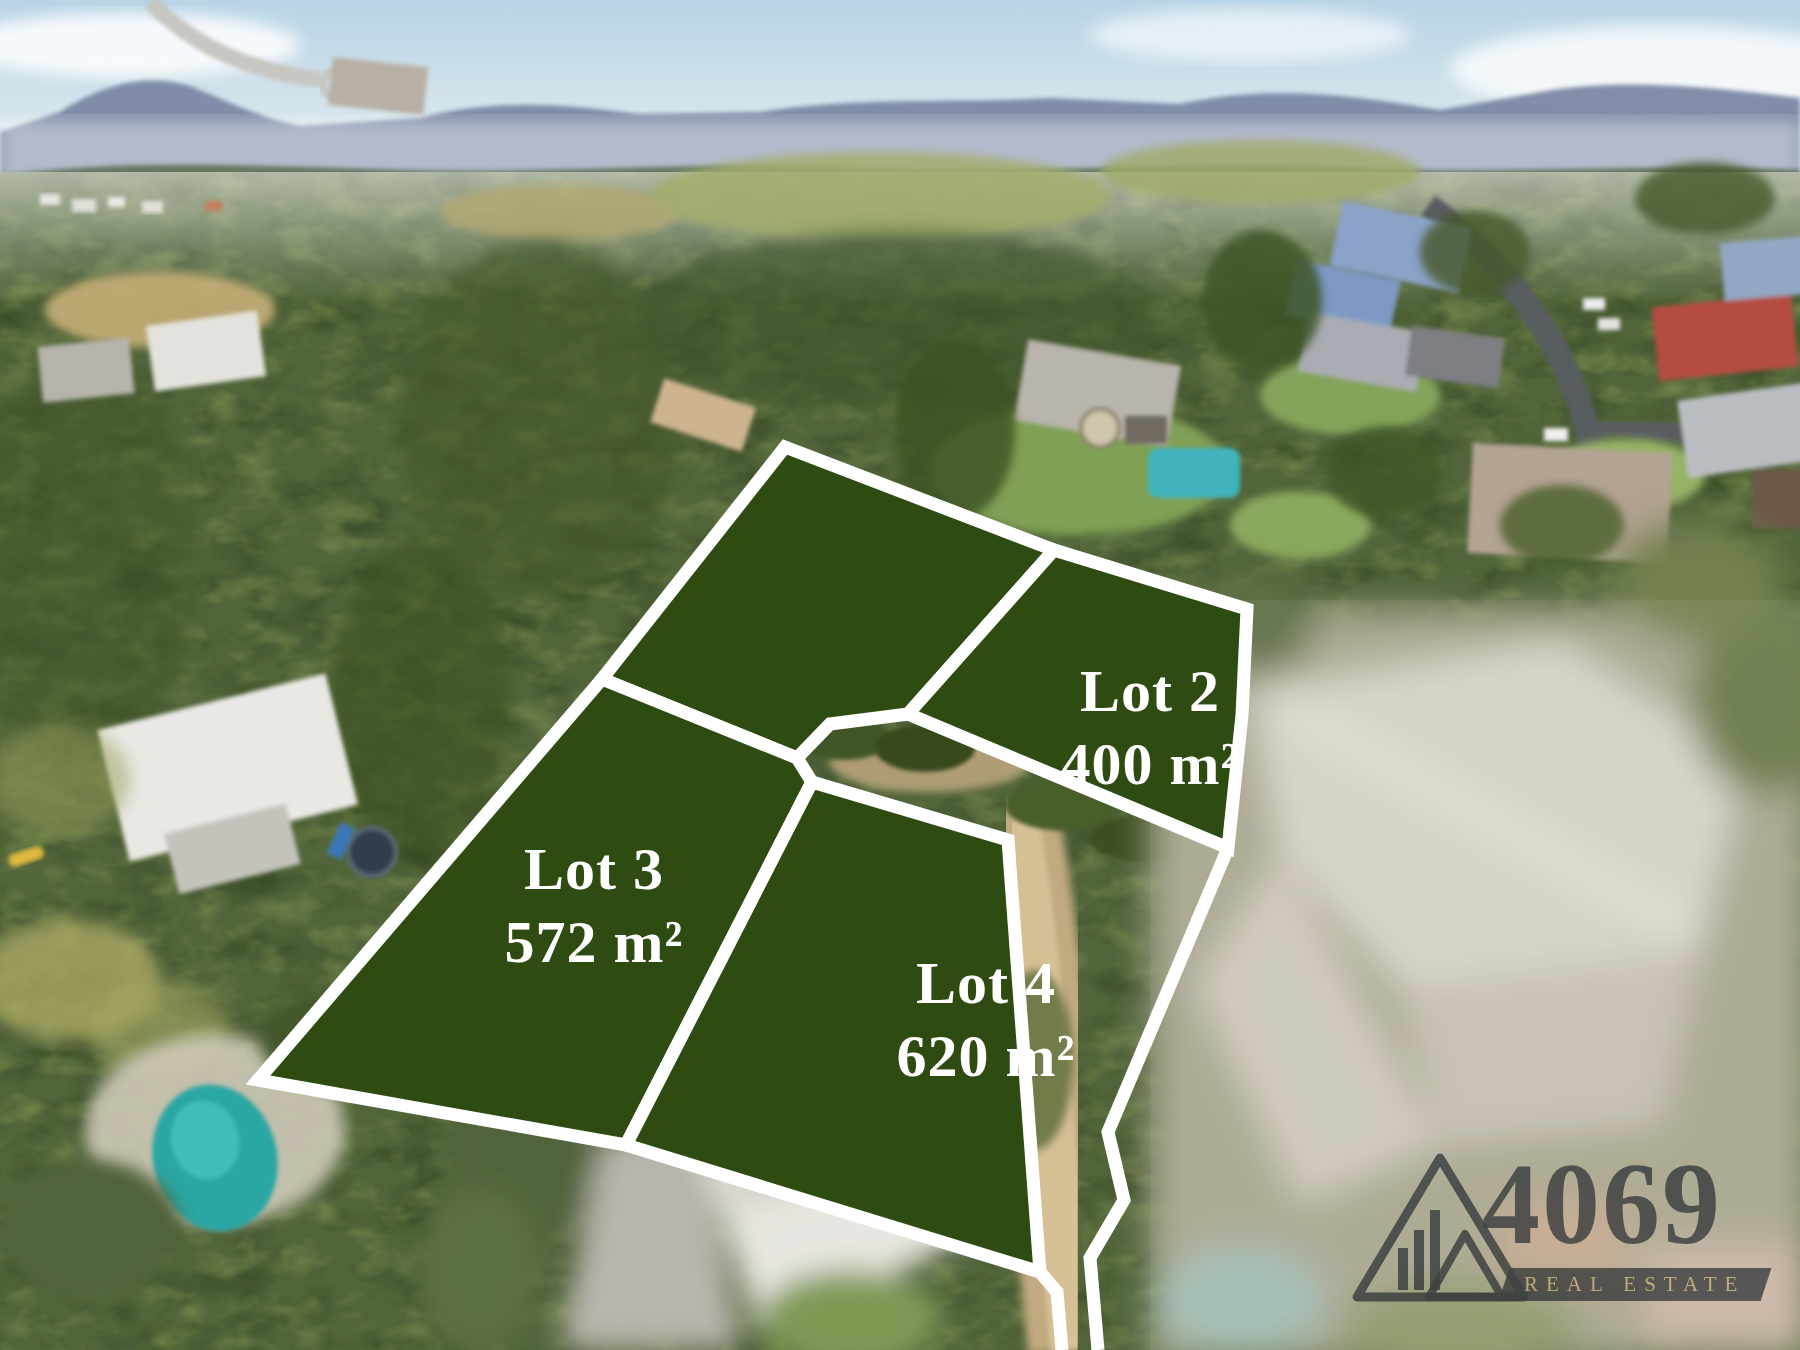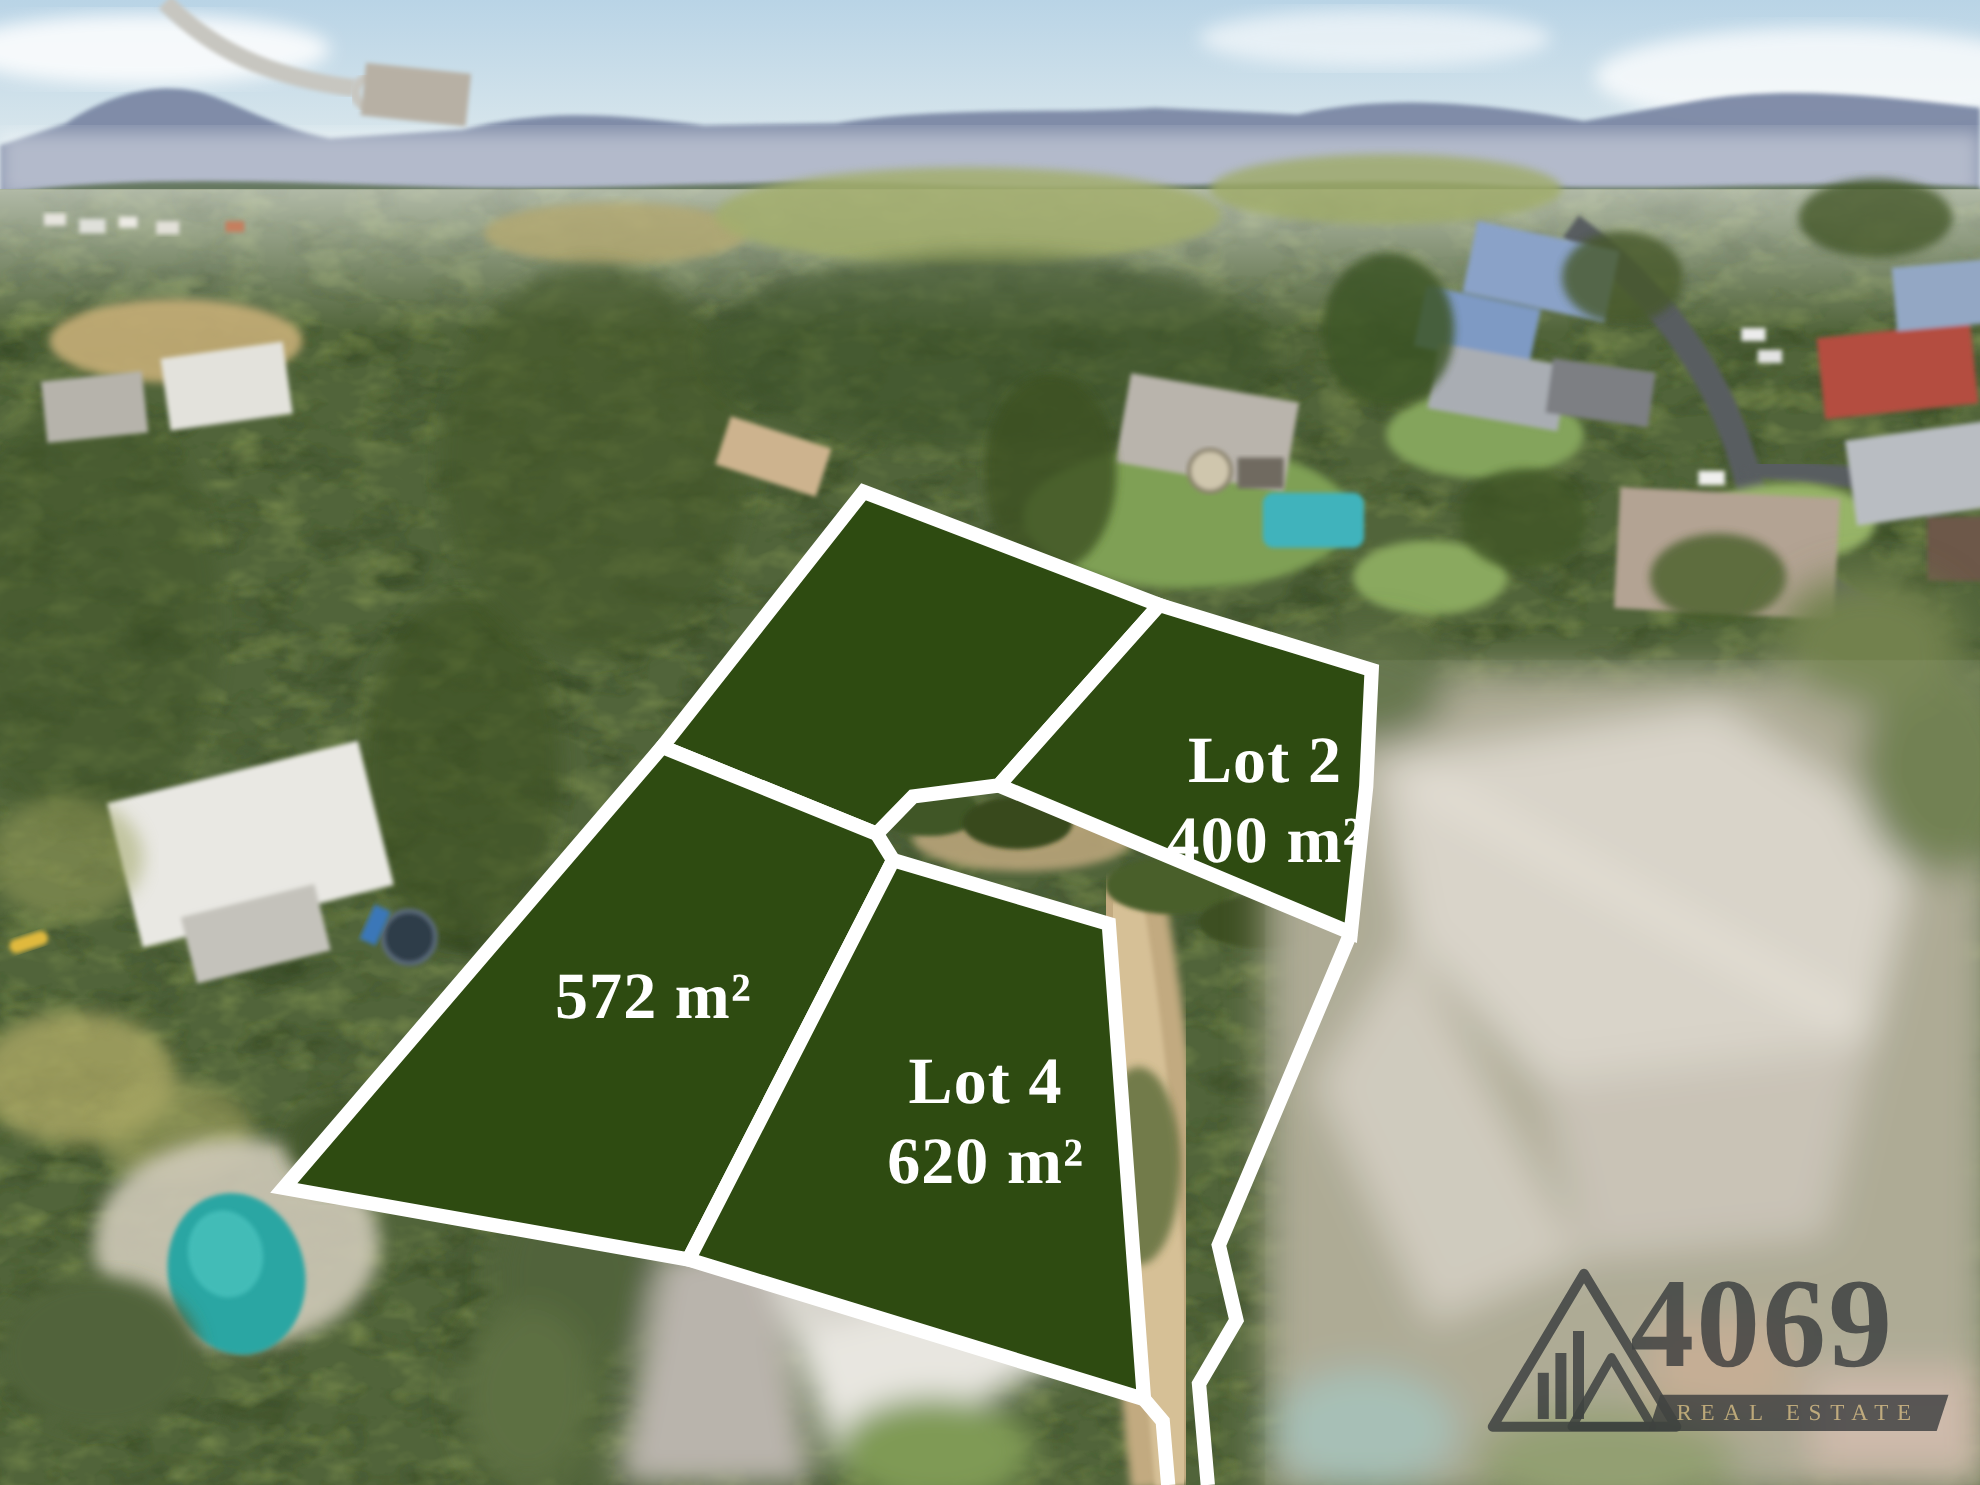--- a/index.html
+++ b/index.html
@@ -222,23 +222,24 @@
       <polyline points="1228,848 1108,1132 1124,1200 1090,1258 1098,1350"></polyline>
       <polyline points="1040,1272 1057,1292 1062,1350"></polyline>
     </g>
   </svg>
 
   <div class="lot-label" style="left:1150px;top:728px">
     <div>Lot 2</div>
     <div>400 m²</div>
   </div>
   <div class="lot-label" style="left:594px;top:906px">
+    <div>Lot 3</div>
     <div>572 m²</div>
   </div>
-  <div class="lot-label" style="left:896px;top:1020px">
+  <div class="lot-label" style="left:986px;top:1020px">
     <div>Lot 4</div>
     <div>620 m²</div>
   </div>
 
   <div class="logo">
     <svg class="logo-icon" width="180" height="150" viewBox="0 0 180 150">
       <polygon points="88,6 5,145 172,145" fill="none" stroke="rgba(42,47,50,.88)" stroke-width="9" stroke-linejoin="round"></polygon>
       <polygon points="113,82 150,145 77,145" fill="none" stroke="rgba(42,47,50,.88)" stroke-width="8" stroke-linejoin="round"></polygon>
       <g fill="rgba(42,47,50,.88)">
         <rect x="46" y="96" width="10" height="42"></rect>

